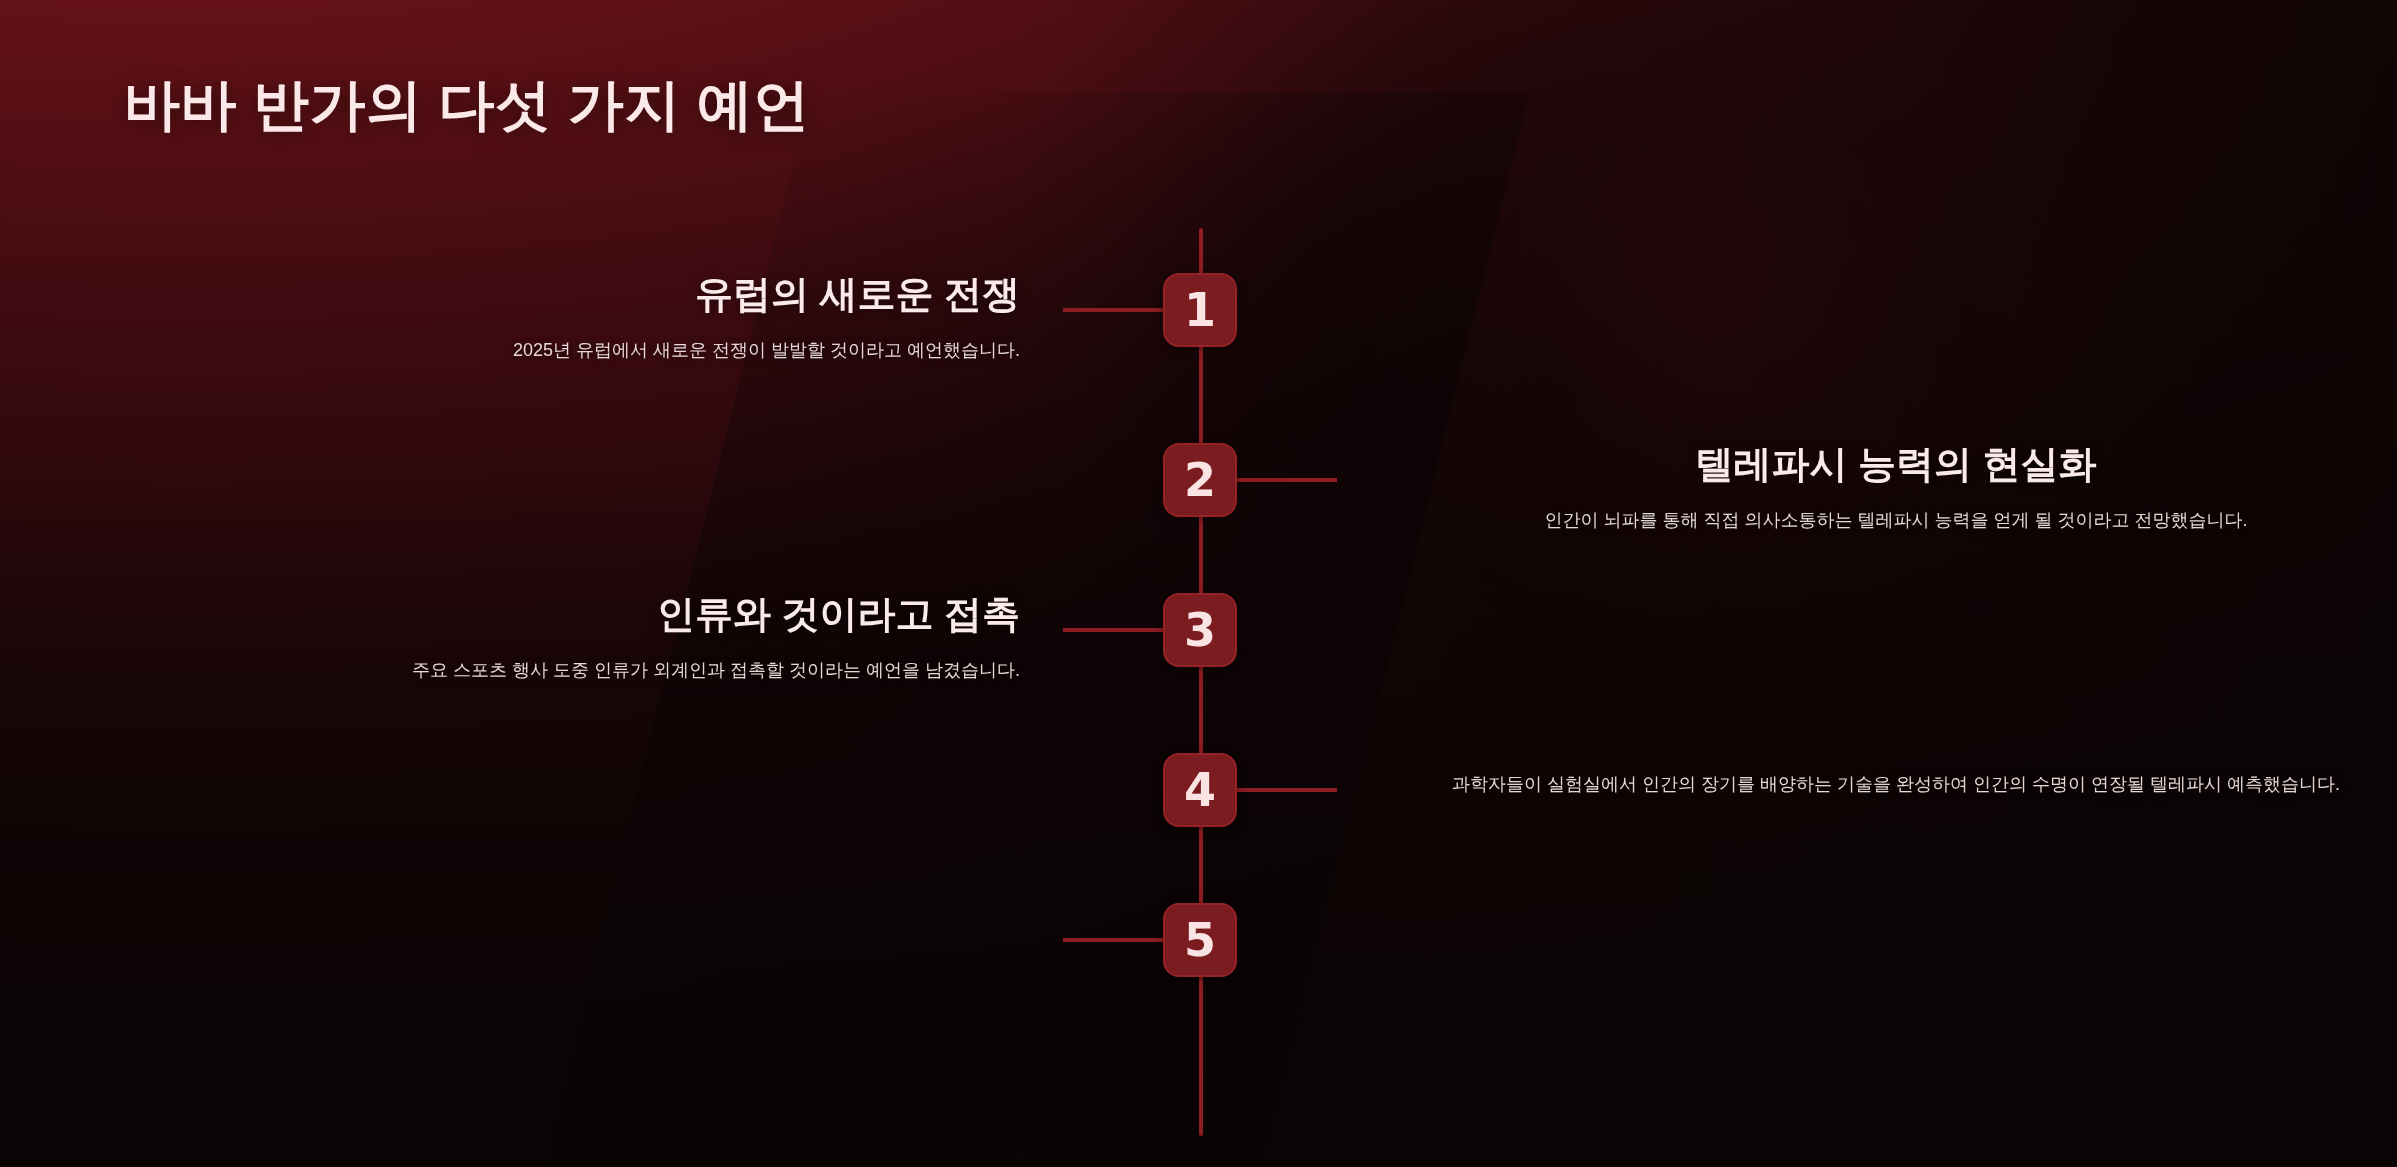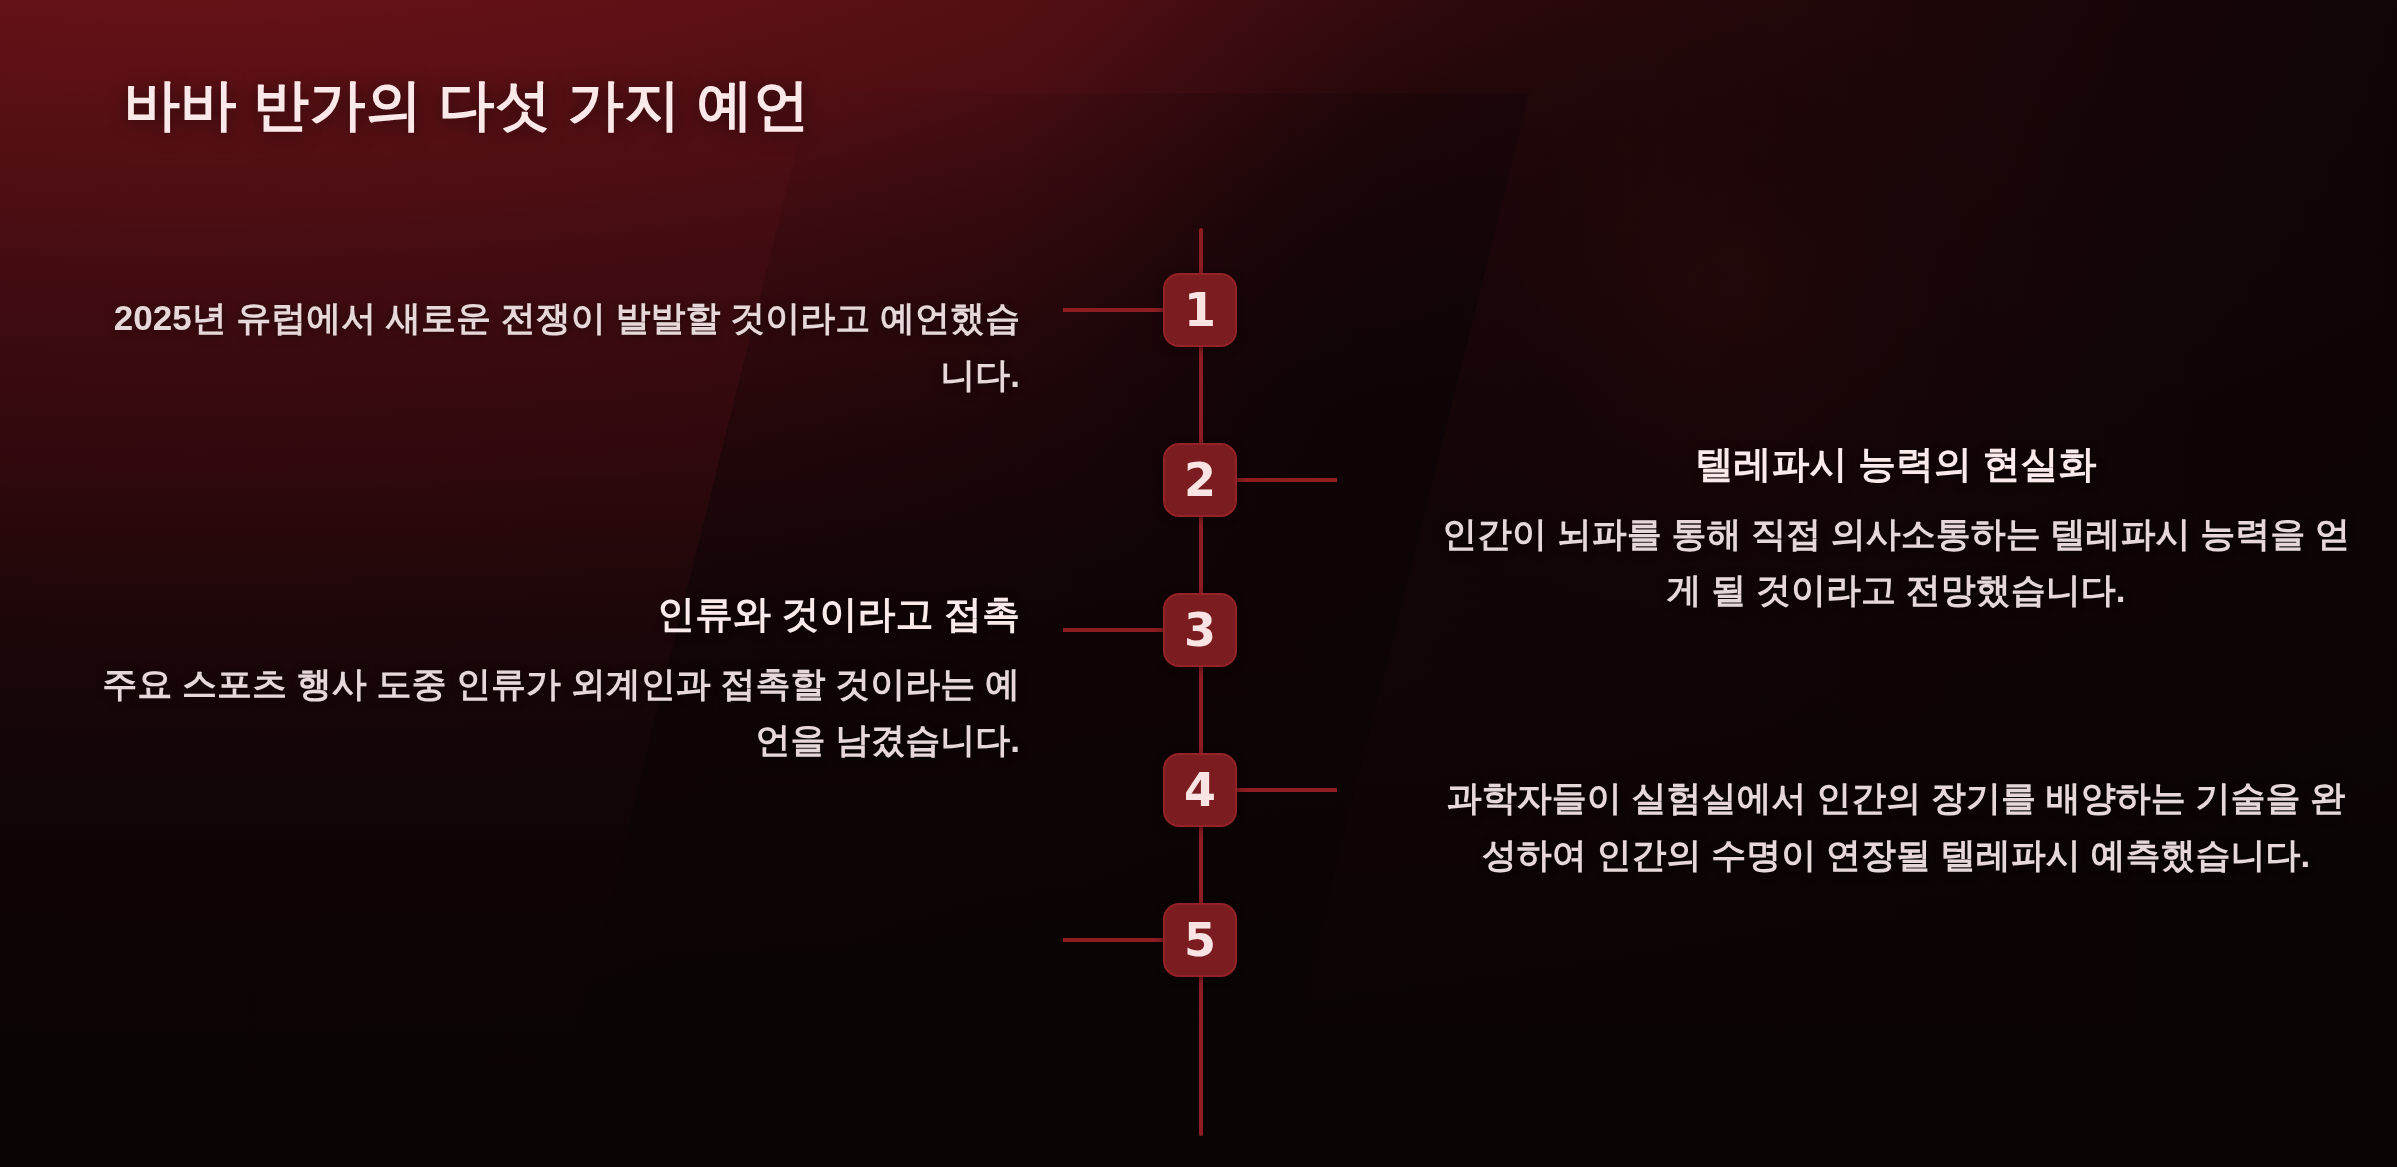--- a/index.html
+++ b/index.html
@@ -158,22 +158,22 @@
 
   .block-head {
     font-size: 38px;
     font-weight: 700;
     color: #fbeaea;
     line-height: 1.2;
     text-shadow: 0 1px 10px rgba(0,0,0,0.5);
   }
   .block-body {
     margin-top: 18px;
-    font-size: 35px;
-    font-weight: 700;
+    font-size: 18px;
+    font-weight: 400;
     color: #e6d8d8;
     line-height: 1.62;
     text-shadow: 0 1px 8px rgba(0,0,0,0.5);
   }
 </style>
 </head>
 <body>
 
 <div class="stage">
 
@@ -186,20 +186,21 @@
 
   <h1 class="title">바바 반가의 다섯 가지 예언</h1>
 
   <div class="spine"></div>
 
   <div class="connector left" style="top:308px"></div>
   <div class="node" style="top:273px">
     <span class="node-num">1</span>
   </div>
   <div class="block left" style="top:272px">
+    <div class="block-head">유럽의 새로운 전쟁</div>
     <div class="block-body">2025년 유럽에서 새로운 전쟁이 발발할 것이라고 예언했습니다.</div>
   </div>
 
   <div class="connector right" style="top:478px"></div>
   <div class="node" style="top:443px">
     <span class="node-num">2</span>
   </div>
   <div class="block right" style="top:442px">
     <div class="block-head">텔레파시 능력의 현실화</div>
     <div class="block-body">인간이 뇌파를 통해 직접 의사소통하는 텔레파시 능력을 얻게 될 것이라고 전망했습니다.</div>

